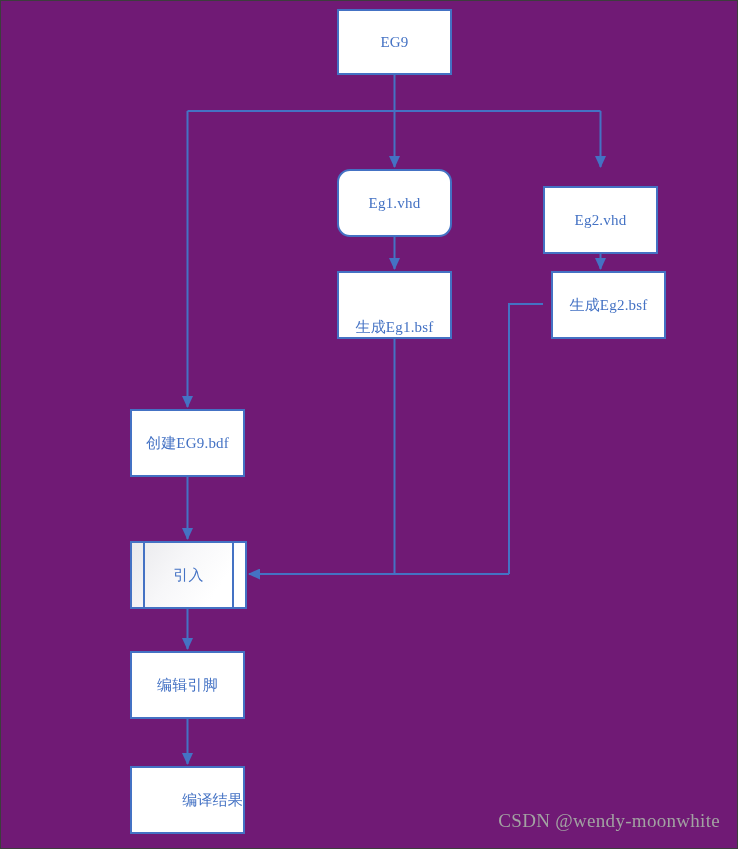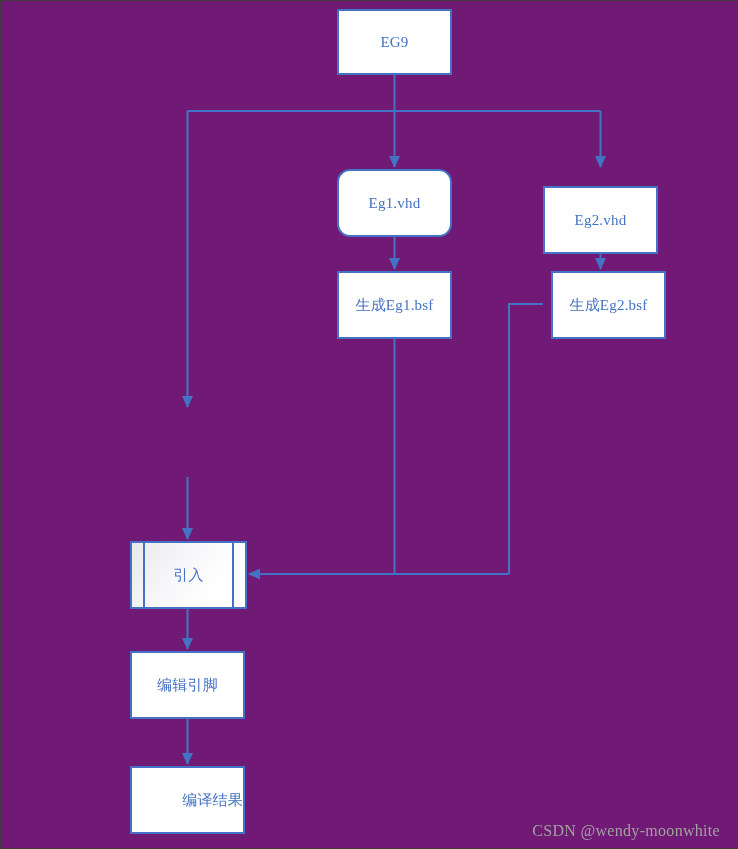--- a/index.html
+++ b/index.html
@@ -27,41 +27,41 @@
     display: flex;
     align-items: center;
     justify-content: center;
     font-size: 15px;
     letter-spacing: 0.2px;
     text-align: center;
   }
   .node-eg9        { left: 336px; top:   8px; width: 115px; height: 66px; }
   .node-eg1vhd     { left: 336px; top: 168px; width: 115px; height: 68px; border-radius: 13px; }
   .node-eg2vhd     { left: 542px; top: 185px; width: 115px; height: 68px; }
-  .node-gen-eg1bsf { left: 336px; top: 270px; width: 115px; height: 68px; }
+  .node-gen-eg1bsf { left: 336px; top: 270px; width: 115px; height: 68px; align-items: flex-end; }
   .node-gen-eg2bsf { left: 550px; top: 270px; width: 115px; height: 68px; }
   .node-create-bdf { left: 129px; top: 408px; width: 115px; height: 68px; }
   .node-import     { left: 129px; top: 540px; width: 117px; height: 68px;
                      background: linear-gradient(125deg, #e9e9ec 0%, #f7f7f9 40%, #ffffff 75%); }
   .node-edit-pins  { left: 129px; top: 650px; width: 115px; height: 68px; }
   .node-compile    { left: 129px; top: 765px; width: 115px; height: 68px; justify-content: flex-end; }
   .pp-bar {
     position: absolute;
     top: 0; bottom: 0;
     width: 0;
     border-left: 2px solid #4472c4;
   }
   .pp-bar-left  { left: 11px; }
   .pp-bar-right { right: 11px; }
   .watermark {
     position: absolute;
     right: 17px;
-    bottom: 8px;
+    bottom: 16px;
     color: #a2a2a2;
-    font-size: 16px;
+    font-size: 19px;
     letter-spacing: 0.3px;
     white-space: nowrap;
   }
 </style>
 </head>
 <body>
 
 <div class="canvas">
 
   <svg class="connectors" viewBox="0 0 738 849" xmlns="http://www.w3.org/2000/svg">
@@ -100,20 +100,23 @@
   </div>
 
   <div class="node node-gen-eg1bsf">
     <span>生成Eg1.bsf</span>
   </div>
 
   <div class="node node-gen-eg2bsf">
     <span>生成Eg2.bsf</span>
   </div>
 
+  <div class="node node-create-bdf">
+    <span>创建EG9.bdf</span>
+  </div>
 
   <div class="node node-import">
     <span class="pp-bar pp-bar-left"></span>
     <span>引入</span>
     <span class="pp-bar pp-bar-right"></span>
   </div>
 
   <div class="node node-edit-pins">
     <span>编辑引脚</span>
   </div>

